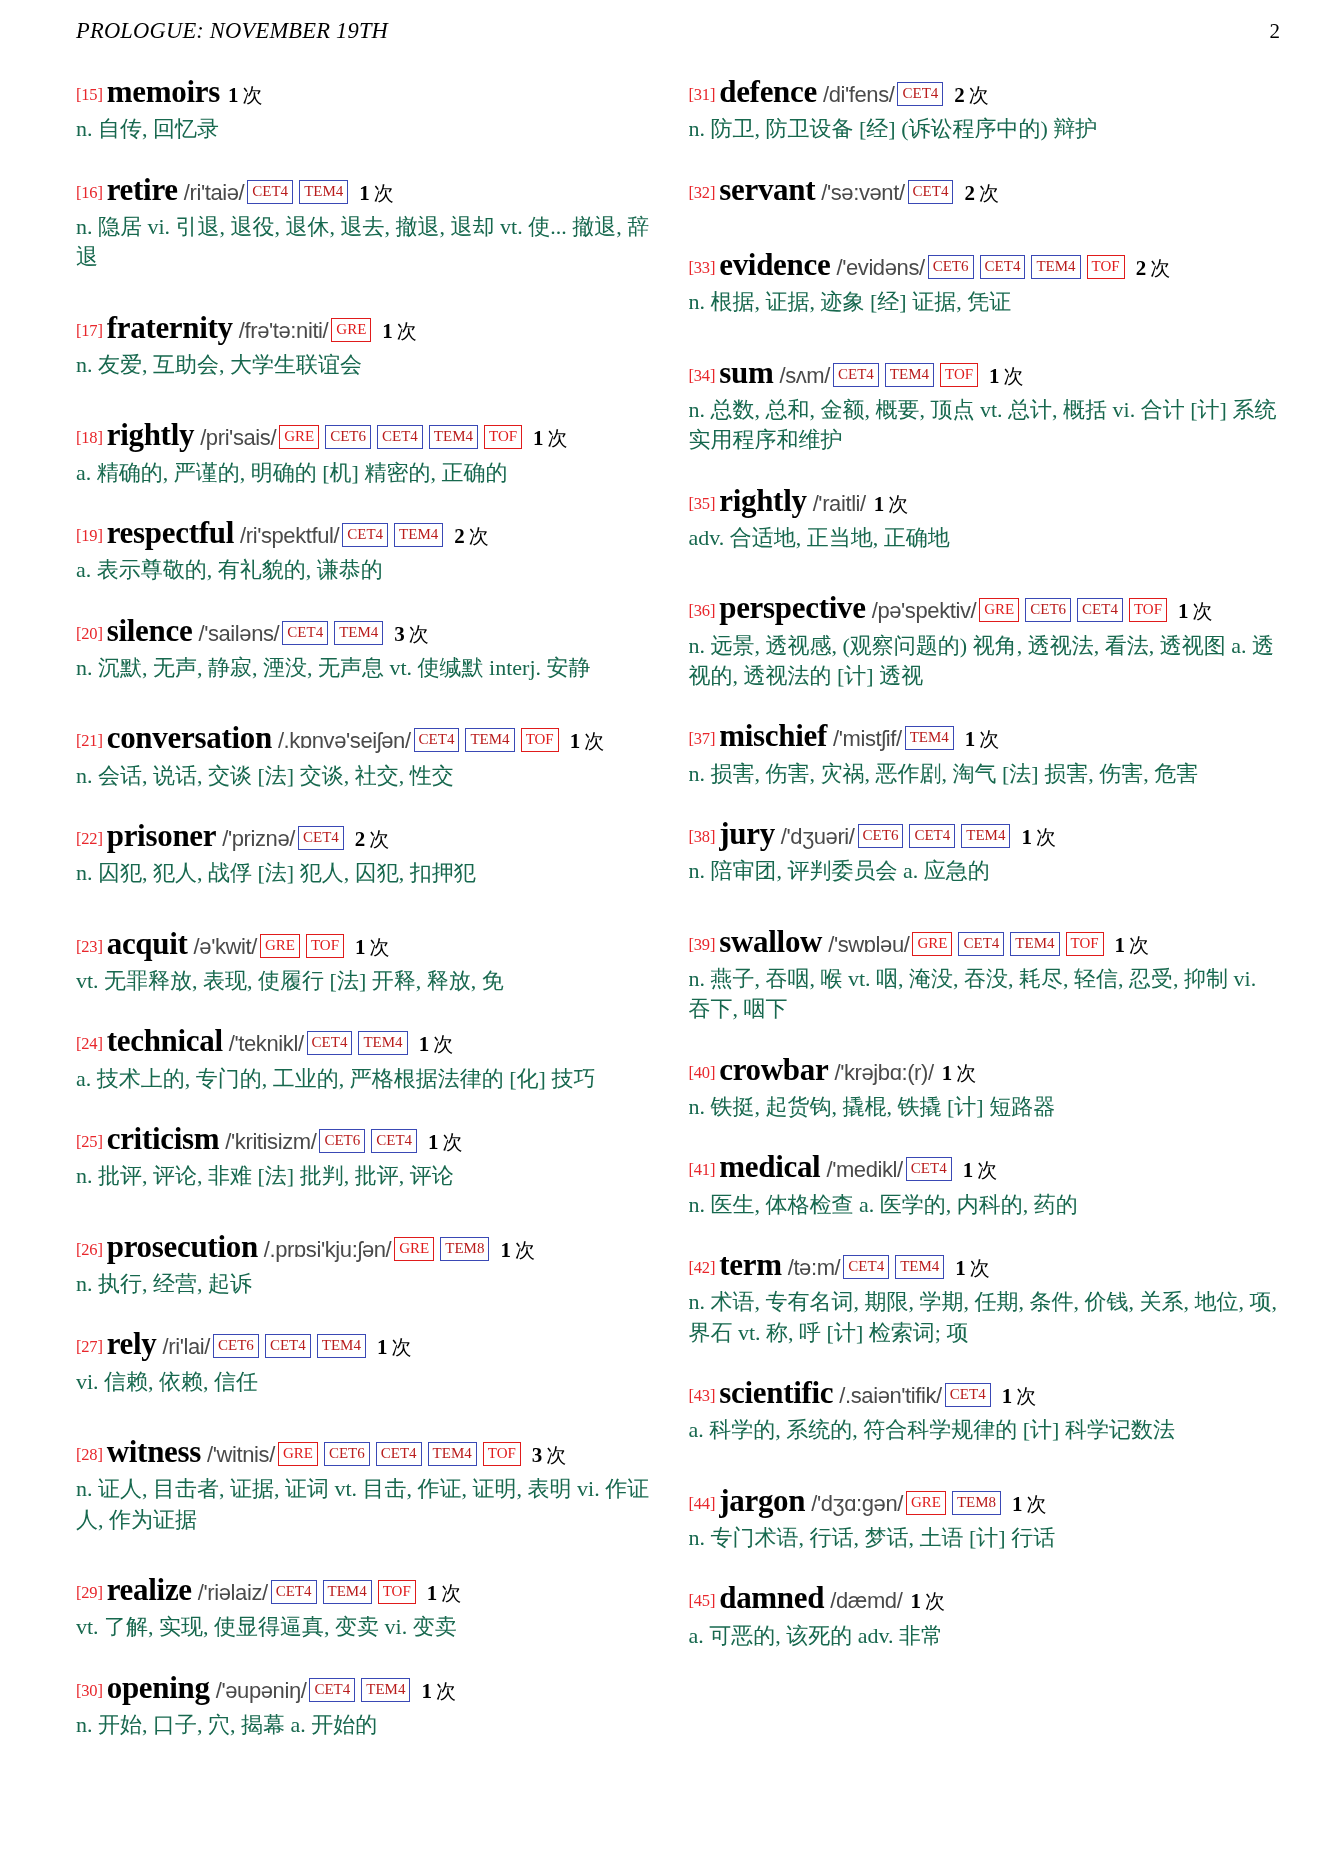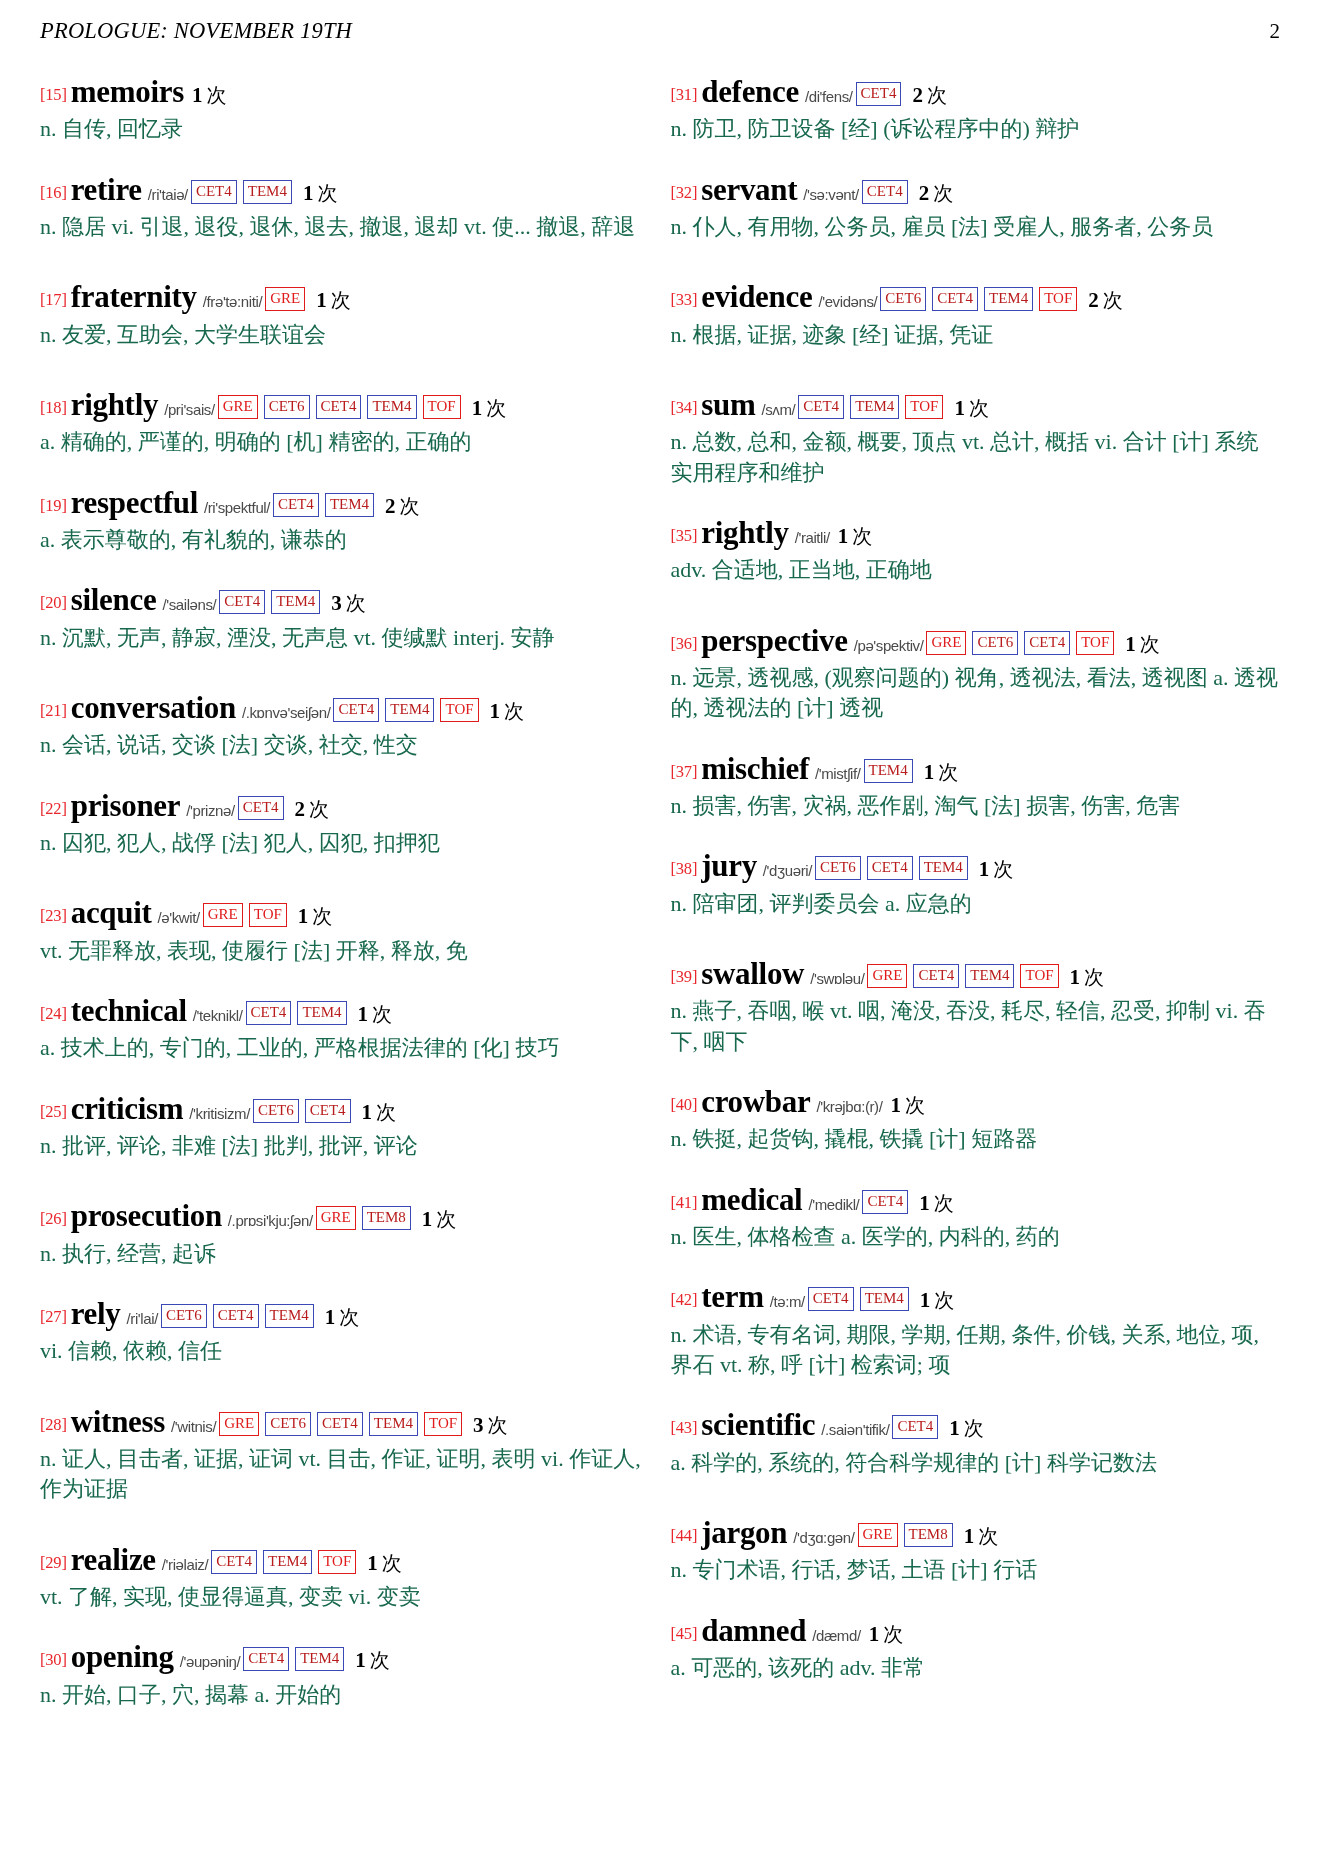--- a/index.html
+++ b/index.html
@@ -4,21 +4,21 @@
 <title>Vocabulary List</title>
 <style>
   html, body { margin:0; padding:0; }
   body {
     width:1322px; height:1870px;
     background:#ffffff;
     font-family:"Liberation Serif", serif;
     color:#000;
     overflow:hidden;
   }
-  .page { position:relative; width:1322px; height:1870px; box-sizing:border-box; padding:18px 42px 0 40px; }
+  .page { position:relative; width:1322px; height:1870px; box-sizing:border-box; padding:18px 42px 0 76px; }
 
   
   .runhead { display:flex; align-items:baseline; justify-content:space-between; height:40px; }
   .runhead-title { font-style:italic; font-size:22.5px; letter-spacing:.2px; }
   .runhead-page { font-size:21px; }
 
   
   .columns { display:flex; gap:21px; margin-top:14px; }
   .col { width:620px; }
 
@@ -28,21 +28,21 @@
   .idx {
     color:#e8262b; font-size:16.5px; font-family:"Liberation Serif", serif;
     vertical-align:2px; letter-spacing:-.2px;
   }
   .word {
     font-weight:bold; font-size:31px; letter-spacing:-.3px;
     font-family:"Liberation Serif", serif; color:#000;
   }
   .phon {
     font-family:"Liberation Sans", sans-serif;
-    font-size:15px; color:#4a4a4a; letter-spacing:-.4px;
+    font-size:22px; color:#4a4a4a; letter-spacing:-.4px;
     margin-left:2px;
   }
   .tag {
     display:inline-block;
     font-family:"Liberation Serif", serif;
     font-size:15px; line-height:1;
     padding:3px 4px 4px 4px;
     margin:0 3px;
     vertical-align:4px;
     white-space:nowrap;
@@ -133,21 +133,20 @@
           <div class="defn">n. 开始, 口子, 穴, 揭幕 a. 开始的</div>
         </div>
       </div>
     <div class="col">
         <div class="entry">
           <div class="headline"><span class="idx">[31]</span> <span class="word">defence</span> <span class="phon">/di'fens/</span><span class="tag blue">CET4</span> <span class="freq">2</span> <span class="freq-unit">次</span></div>
           <div class="defn">n. 防卫, 防卫设备 [经] (诉讼程序中的) 辩护</div>
         </div>
         <div class="entry">
           <div class="headline"><span class="idx">[32]</span> <span class="word">servant</span> <span class="phon">/'sə:vənt/</span><span class="tag blue">CET4</span> <span class="freq">2</span> <span class="freq-unit">次</span></div>
-          <div class="defn">n. 仆人, 有用物, 公务员, 雇员 [法] 受雇人, 服务者, 公务员</div>
         </div>
         <div class="entry">
           <div class="headline"><span class="idx">[33]</span> <span class="word">evidence</span> <span class="phon">/'evidəns/</span><span class="tag blue">CET6</span><span class="tag blue">CET4</span><span class="tag blue">TEM4</span><span class="tag red">TOF</span> <span class="freq">2</span> <span class="freq-unit">次</span></div>
           <div class="defn">n. 根据, 证据, 迹象 [经] 证据, 凭证</div>
         </div>
         <div class="entry">
           <div class="headline"><span class="idx">[34]</span> <span class="word">sum</span> <span class="phon">/sʌm/</span><span class="tag blue">CET4</span><span class="tag blue">TEM4</span><span class="tag red">TOF</span> <span class="freq">1</span> <span class="freq-unit">次</span></div>
           <div class="defn">n. 总数, 总和, 金额, 概要, 顶点 vt. 总计, 概括 vi. 合计 [计] 系统实用程序和维护</div>
         </div>
         <div class="entry">

